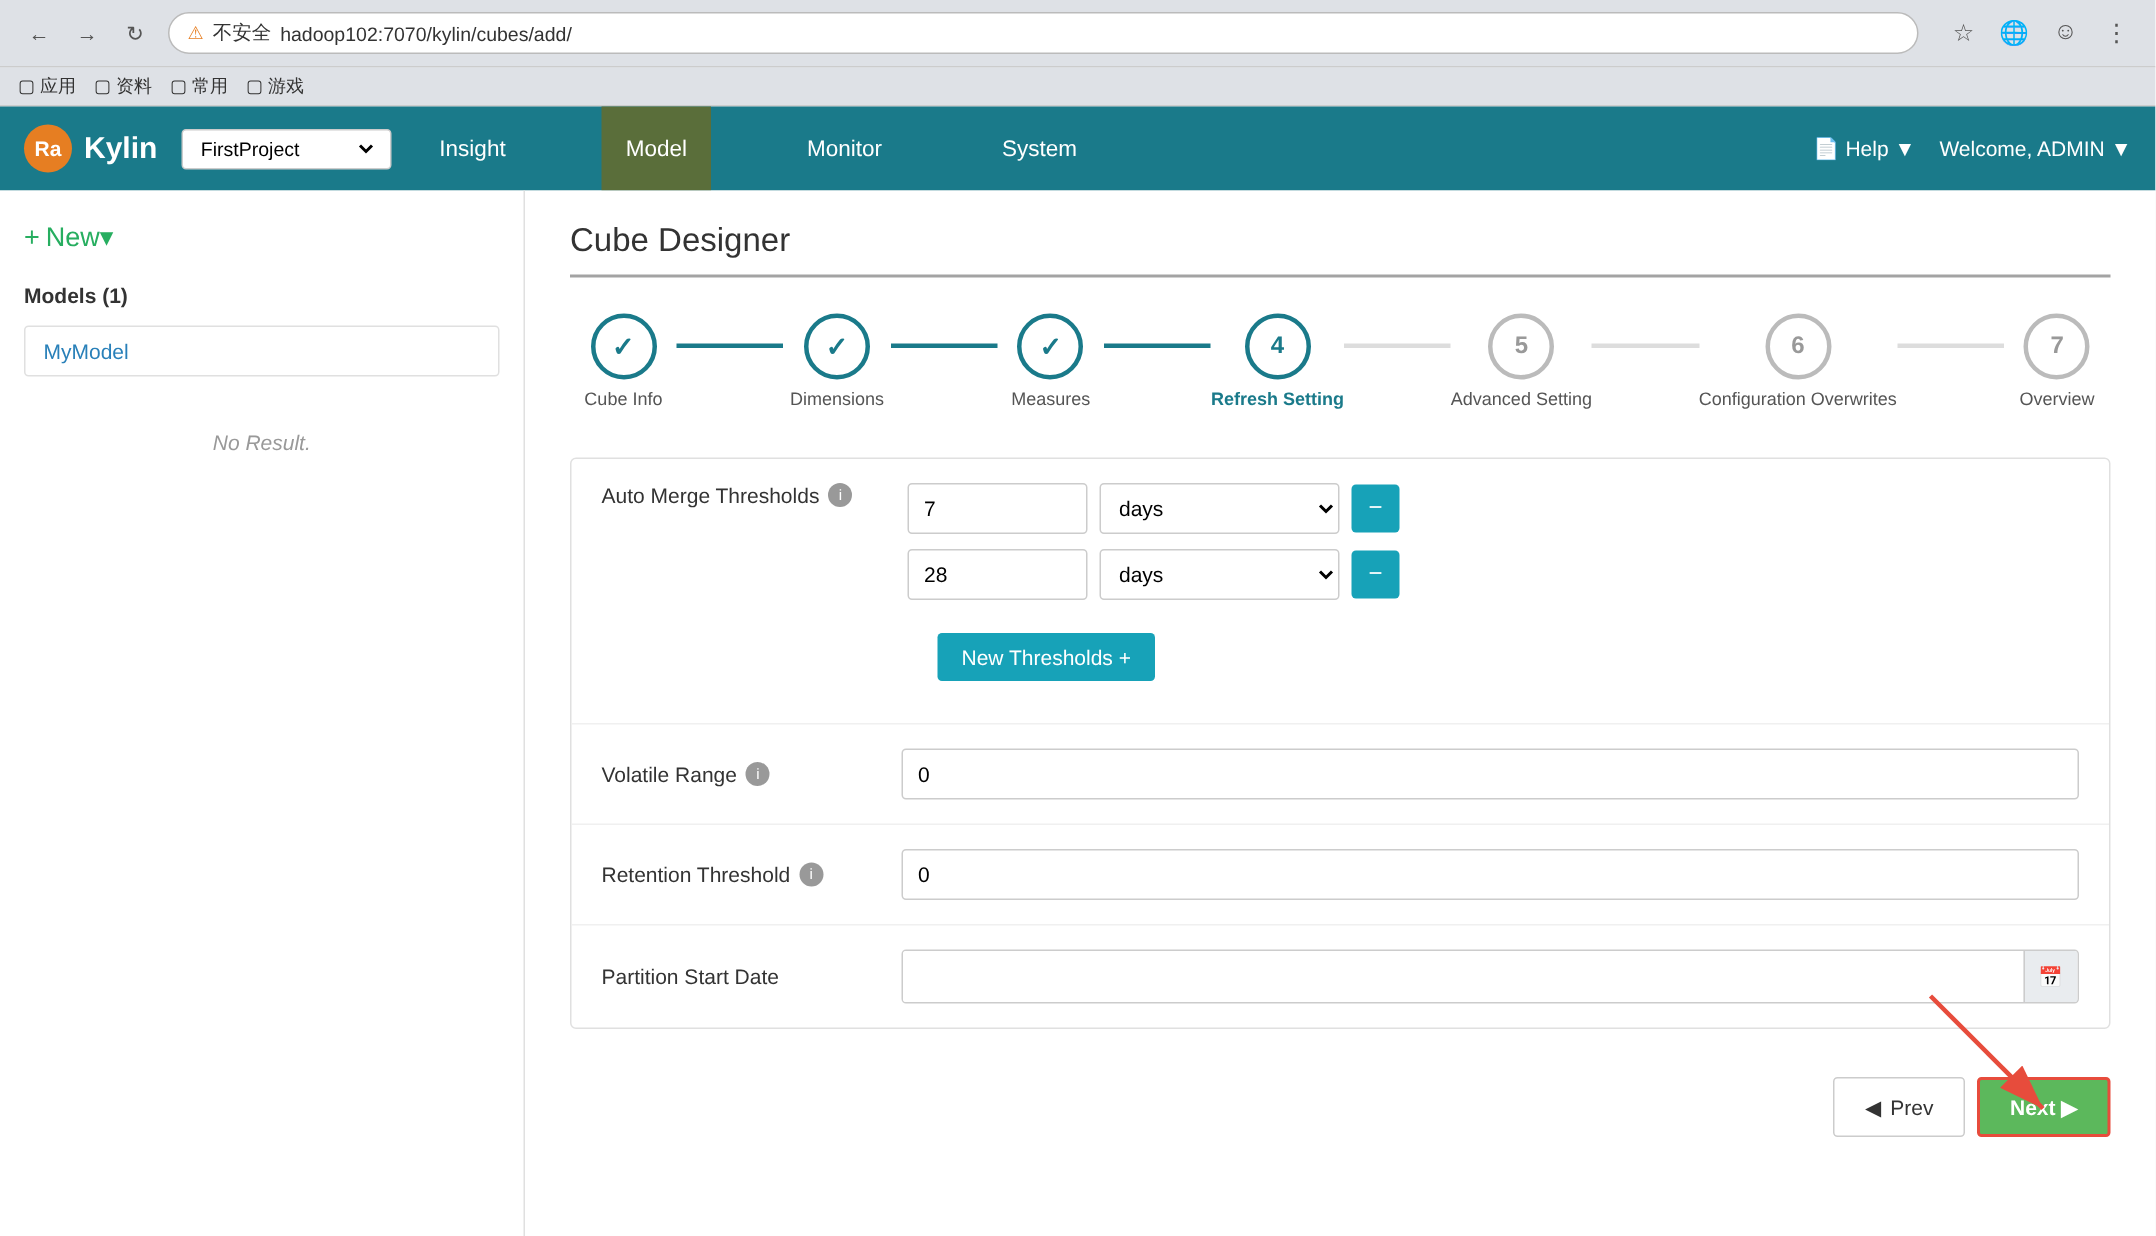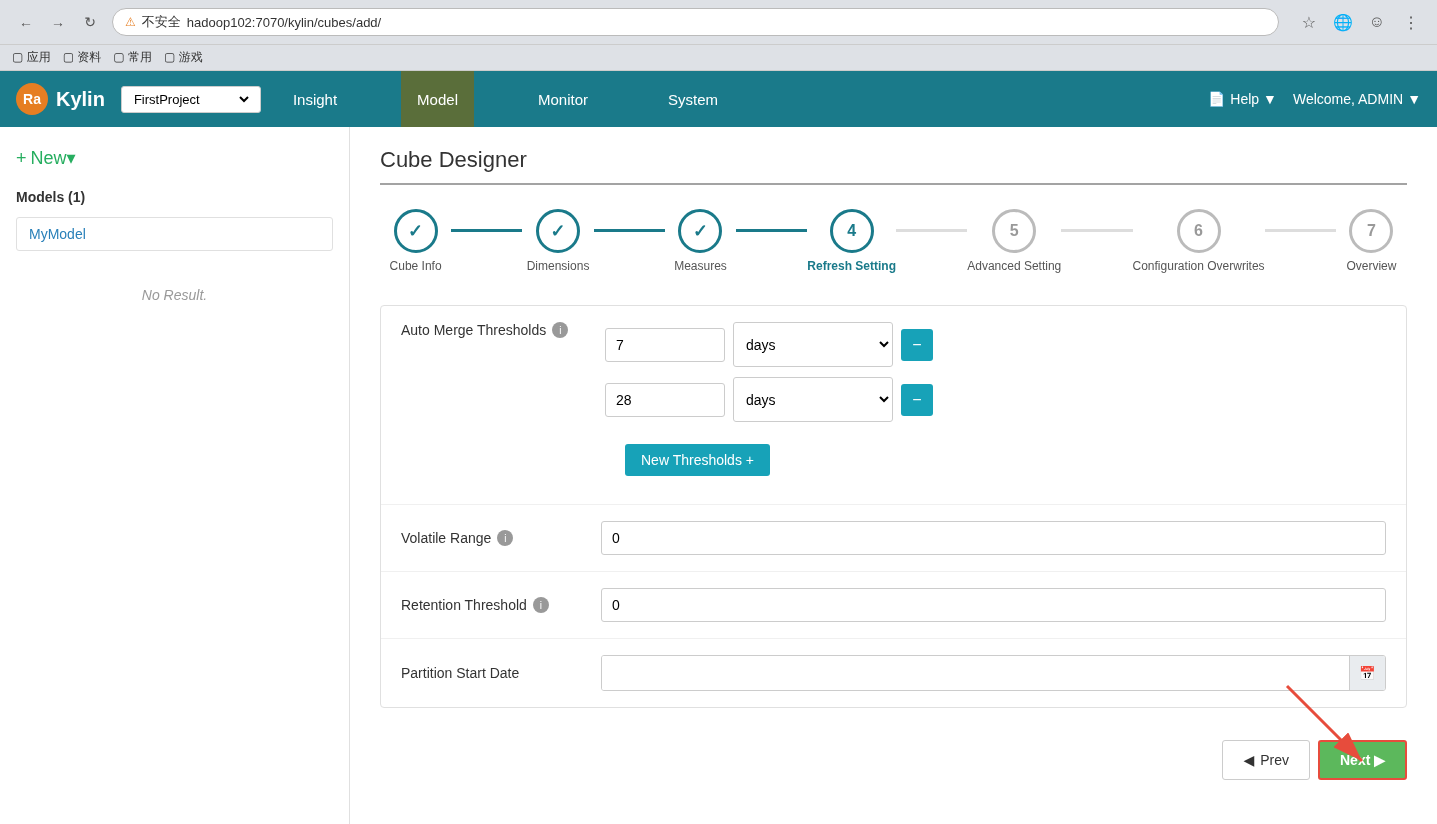--- a/index.html
+++ b/index.html
@@ -175,21 +175,21 @@
       width: 16px; height: 16px; border-radius: 50%; background: #999;
       color: white; font-size: 10px; display: inline-flex;
       align-items: center; justify-content: center; cursor: pointer;
     }
     .form-controls { display: flex; align-items: center; gap: 8px; flex: 1; }
     .threshold-input {
       width: 120px; height: 34px; border: 1px solid #ccc; border-radius: 3px;
       padding: 0 10px; font-size: 14px;
     }
     .threshold-select {
-      width: 160px; height: 45px; border: 1px solid #ccc; border-radius: 3px;
+      width: 160px; height: 34px; border: 1px solid #ccc; border-radius: 3px;
       padding: 0 8px; font-size: 14px; background: white; cursor: pointer;
     }
     .remove-btn {
       width: 32px; height: 32px; background: #17a2b8; border: none;
       border-radius: 3px; color: white; cursor: pointer; font-size: 16px;
       display: flex; align-items: center; justify-content: center;
     }
     .new-thresholds-btn {
       background: #17a2b8; border: none; color: white; padding: 8px 16px;
       border-radius: 3px; cursor: pointer; font-size: 14px; margin: 12px 20px;

